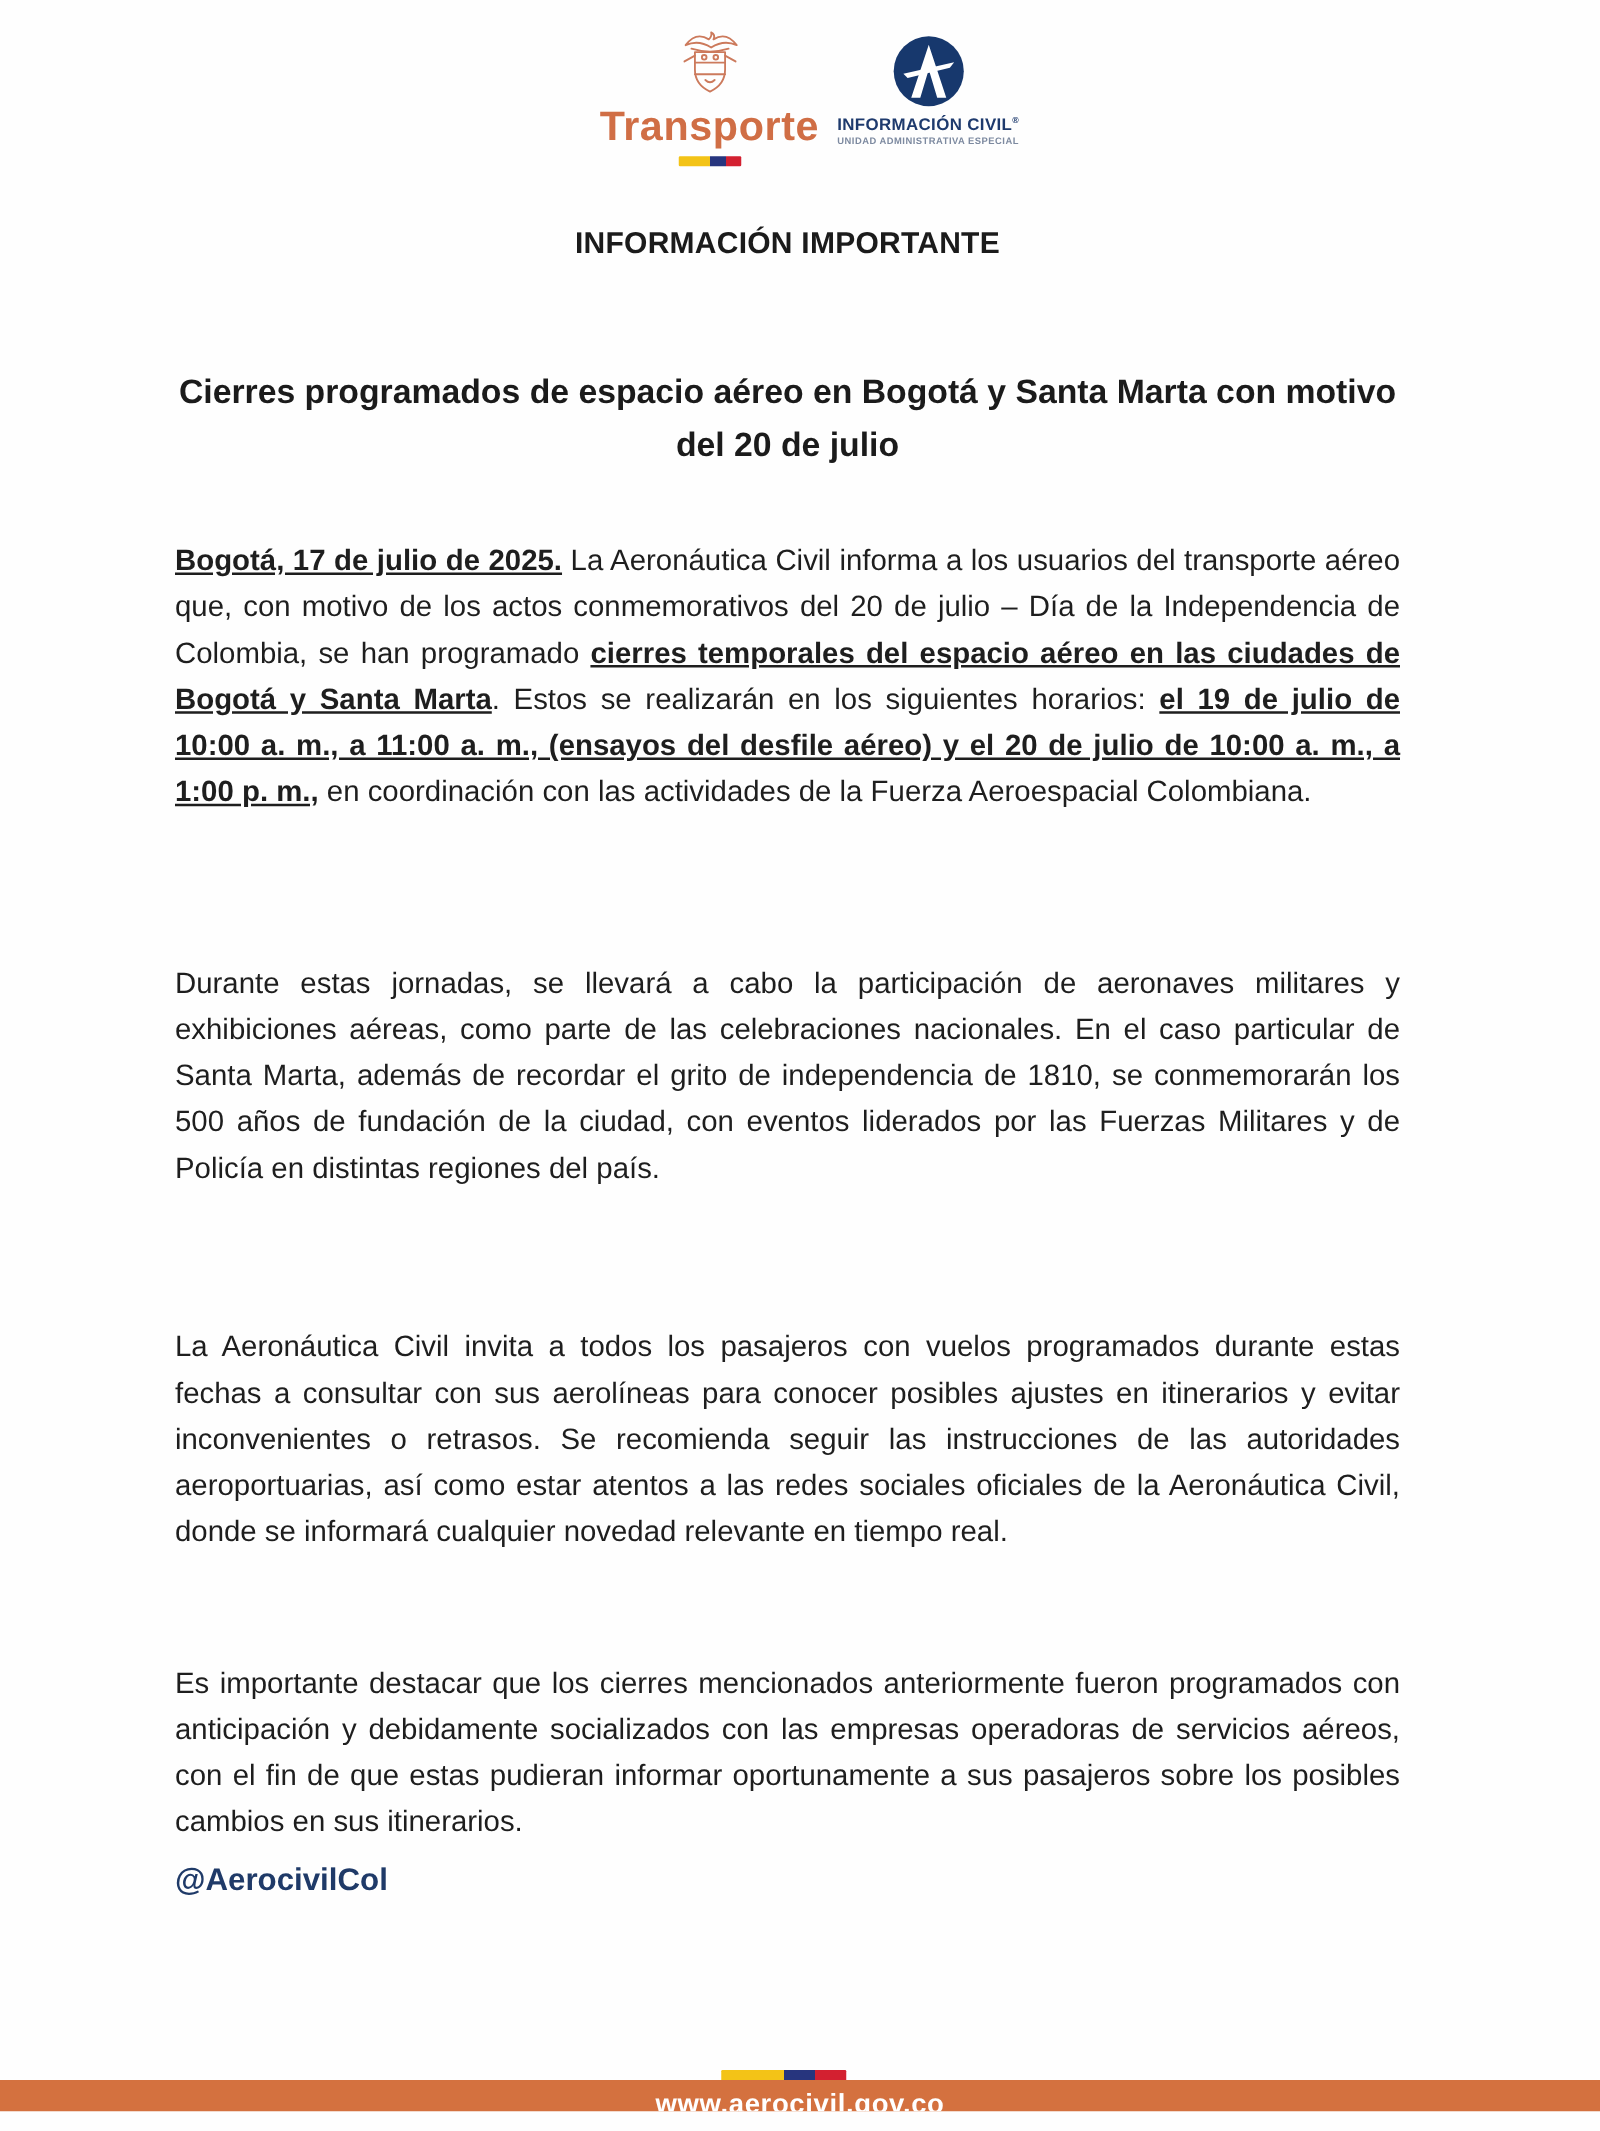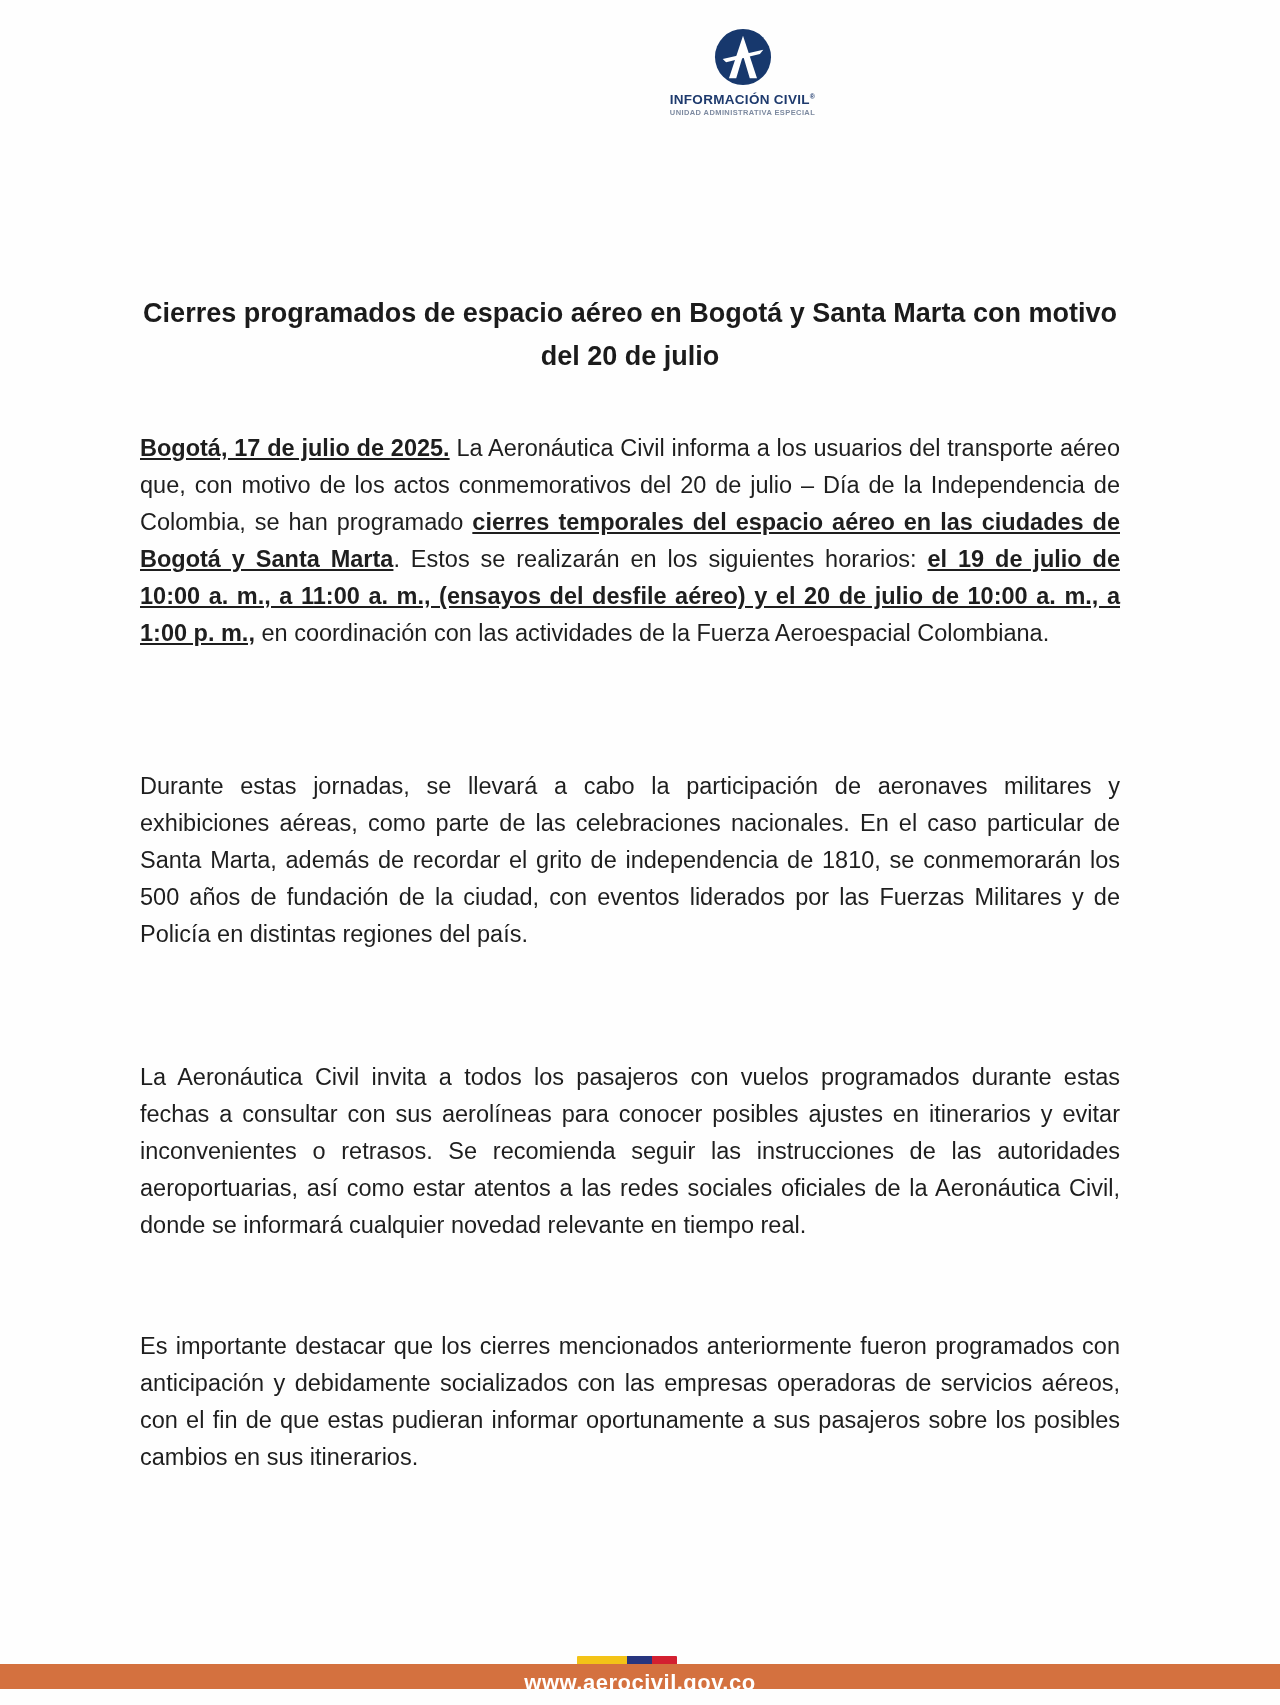--- a/index.html
+++ b/index.html
@@ -91,43 +91,66 @@
     letter-spacing:0.5px;
   }
 </style>
 </head>
 <body>
 
 <div class="page">
 
   <header class="logos">
 
+    <div class="t-logo">
+      <svg class="arms" width="52" height="58" viewBox="0 0 56 62" fill="none" stroke="#cc7a5c" stroke-width="1.6" stroke-linejoin="round" stroke-linecap="round">
+
+        <path d="M7 15 Q16 3 27 10 Q30 7 29 4 Q33 6 31 10 Q42 3 51 15 Q40 10 29 17 Q18 10 7 15 Z"></path>
+
+        <path d="M12 18 Q28 23 44 18"></path>
+
+        <path d="M15 21 H41 V36 Q41 49 28 55 Q15 49 15 36 Z"></path>
+
+        <path d="M15 30 H41"></path>
+        <path d="M15 40 H41"></path>
+
+        <circle cx="23" cy="25.5" r="2"></circle>
+        <circle cx="33" cy="25.5" r="2"></circle>
+        <path d="M24 45 Q28 49 32 45"></path>
+
+        <path d="M15 24 L6 29 M41 24 L50 29"></path>
+      </svg>
+      <div class="t-word">Transporte</div>
+      <div class="flag t-flag"></div>
+    </div>
 
     <div class="a-logo">
       <svg class="a-emblem" width="58" height="58" viewBox="0 0 60 60">
         <circle cx="30" cy="30" r="29" fill="#17386d"></circle>
         <path d="M30 8 L15.5 52 H23 L30 28.5 L37 52 H44.5 Z" fill="#ffffff"></path>
         <path d="M9 32 L51 22.5 L47.5 27 L12.5 35.5 Z" fill="#ffffff"></path>
       </svg>
       <div class="a-title"><span>INFORMACIÓN CIVIL</span><span class="reg">®</span></div>
       <div class="a-sub">UNIDAD ADMINISTRATIVA ESPECIAL</div>
     </div>
 
   </header>
 
+  <div class="col kicker">INFORMACIÓN IMPORTANTE</div>
 
   <h1 class="col doc-title">Cierres programados de espacio aéreo en Bogotá y Santa Marta con motivo del 20 de julio</h1>
 
   <p class="col body-p p1"><span class="b">Bogotá, 17 de julio de 2025.</span><span> La Aeronáutica Civil informa a los usuarios del transporte aéreo que, con motivo de los actos conmemorativos del 20 de julio – Día de la Independencia de Colombia, se han programado </span><span class="b">cierres temporales del espacio aéreo en las ciudades de Bogotá y Santa Marta</span><span>. Estos se realizarán en los siguientes horarios: </span><span class="b">el 19 de julio de 10:00 a. m., a 11:00 a. m., (ensayos del desfile aéreo) y el 20 de julio de 10:00 a. m., a 1:00 p. m.,</span><span> en coordinación con las actividades de la Fuerza Aeroespacial Colombiana.</span></p>
 
   <p class="col body-p p2">Durante estas jornadas, se llevará a cabo la participación de aeronaves militares y exhibiciones aéreas, como parte de las celebraciones nacionales. En el caso particular de Santa Marta, además de recordar el grito de independencia de 1810, se conmemorarán los 500 años de fundación de la ciudad, con eventos liderados por las Fuerzas Militares y de Policía en distintas regiones del país.</p>
 
   <p class="col body-p p3">La Aeronáutica Civil invita a todos los pasajeros con vuelos programados durante estas fechas a consultar con sus aerolíneas para conocer posibles ajustes en itinerarios y evitar inconvenientes o retrasos. Se recomienda seguir las instrucciones de las autoridades aeroportuarias, así como estar atentos a las redes sociales oficiales de la Aeronáutica Civil, donde se informará cualquier novedad relevante en tiempo real.</p>
 
   <p class="col body-p p4">Es importante destacar que los cierres mencionados anteriormente fueron programados con anticipación y debidamente socializados con las empresas operadoras de servicios aéreos, con el fin de que estas pudieran informar oportunamente a sus pasajeros sobre los posibles cambios en sus itinerarios.</p>
 
+  <div class="col handle">@AerocivilCol</div>
 
   <div class="flag footer-flag"></div>
   <div class="footer-bar">
     <span class="url">www.aerocivil.gov.co</span>
   </div>
 
 </div>
 
 </body></html>

